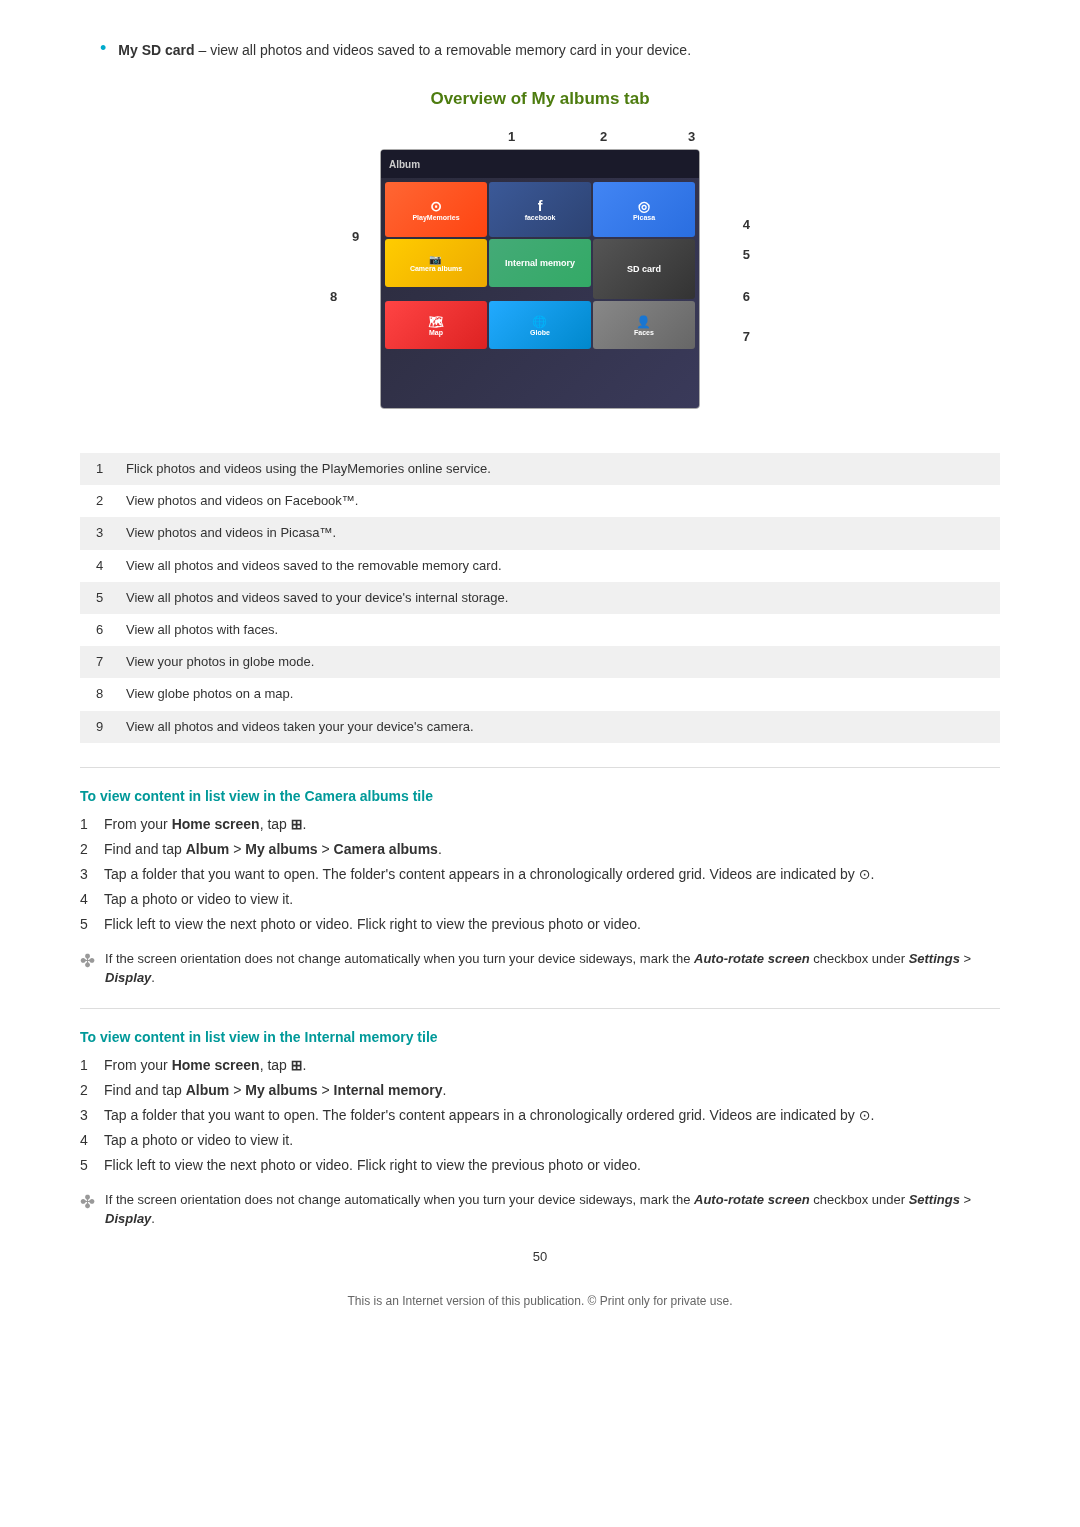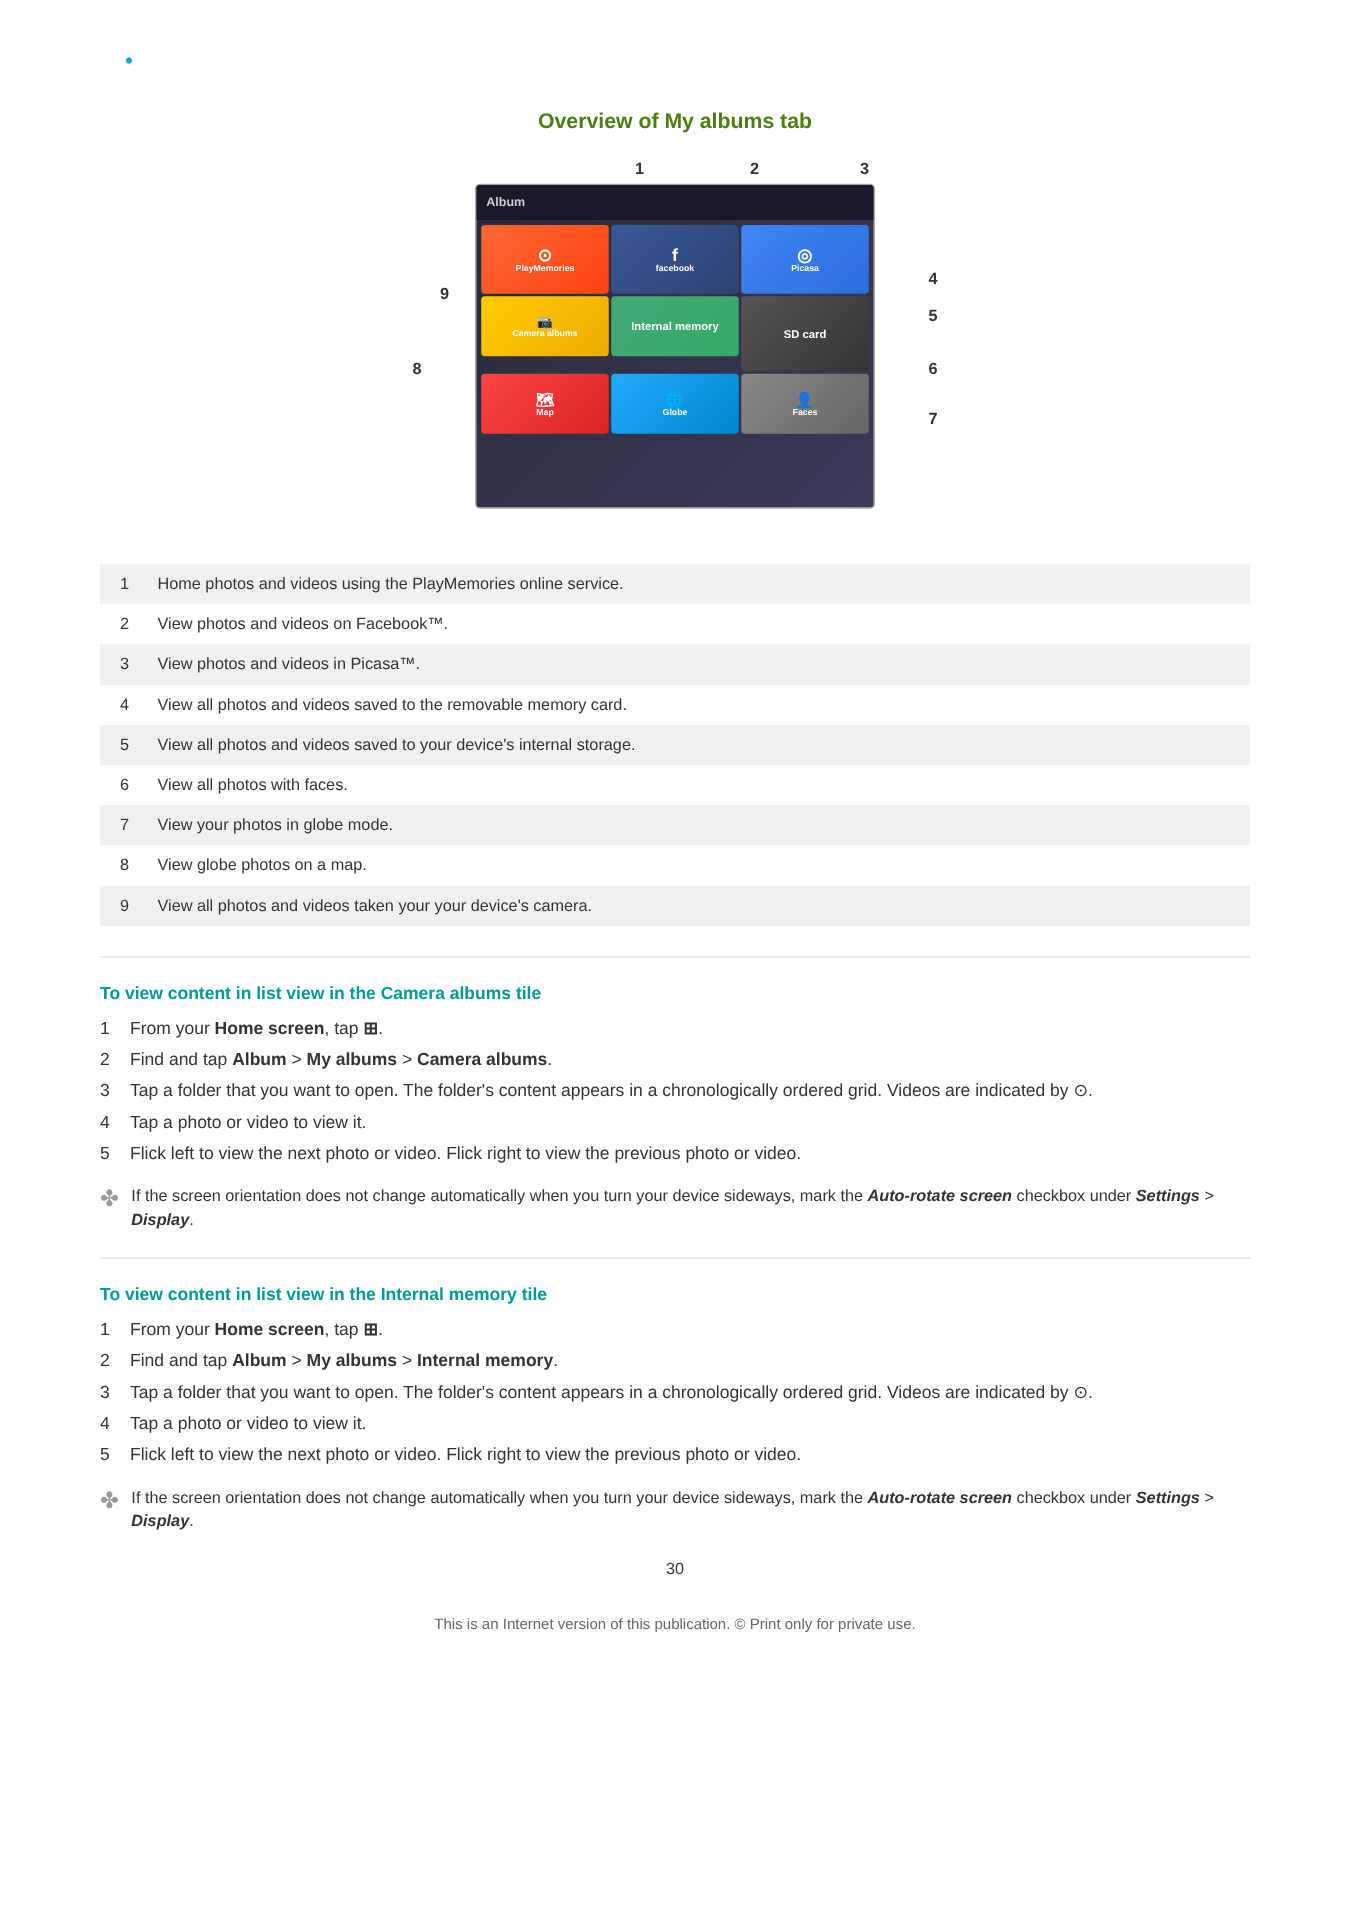--- a/index.html
+++ b/index.html
@@ -214,20 +214,23 @@
       border: none;
       border-top: 1px solid #ddd;
       margin: 18px 0;
     }
   </style>
 </head>
 <body>
 
 <div class="bullet-item">
   <span class="bullet-dot">•</span>
+  <span class="bullet-text">
+    <strong>My SD card</strong><span> – view all photos and videos saved to a removable memory card in your device.</span>
+  </span>
 </div>
 
 <div class="section-title">Overview of My albums tab</div>
 
 <div class="diagram-container">
   <div class="diagram-wrapper">
 
     <span class="callout" style="left:178px; top:0px;">1</span>
     <span class="callout" style="left:270px; top:0px;">2</span>
     <span class="callout" style="left:358px; top:0px;">3</span>
@@ -290,21 +293,21 @@
         </div>
       </div>
     </div>
   </div>
 </div>
 
 <table class="ref-table">
   <tbody id="ref-table-body">
   <tr>
         <td>1</td>
-        <td>Home photos and videos using the PlayMemories online service.</td>
+        <td>Flick photos and videos using the PlayMemories online service.</td>
       </tr>
       <tr>
         <td>2</td>
         <td>View photos and videos on Facebook™.</td>
       </tr>
       <tr>
         <td>3</td>
         <td>View photos and videos in Picasa™.</td>
       </tr>
       <tr>
@@ -391,14 +394,14 @@
       <span class="step-num">5</span>
       <span class="step-text">Flick left to view the next photo or video. Flick right to view the previous photo or video.</span>
     </li>
   </ol>
 
 <div class="tip-box">
   <span class="tip-icon">✤</span>
   <span class="tip-text" id="internal-tip">If the screen orientation does not change automatically when you turn your device sideways, mark the <strong>Auto-rotate screen</strong> checkbox under <strong>Settings</strong> &gt; <strong>Display</strong>.</span>
 </div>
 
-<div class="page-number">30</div>
+<div class="page-number">50</div>
 <div class="page-footer">This is an Internet version of this publication. © Print only for private use.</div>
 
 </body></html>

